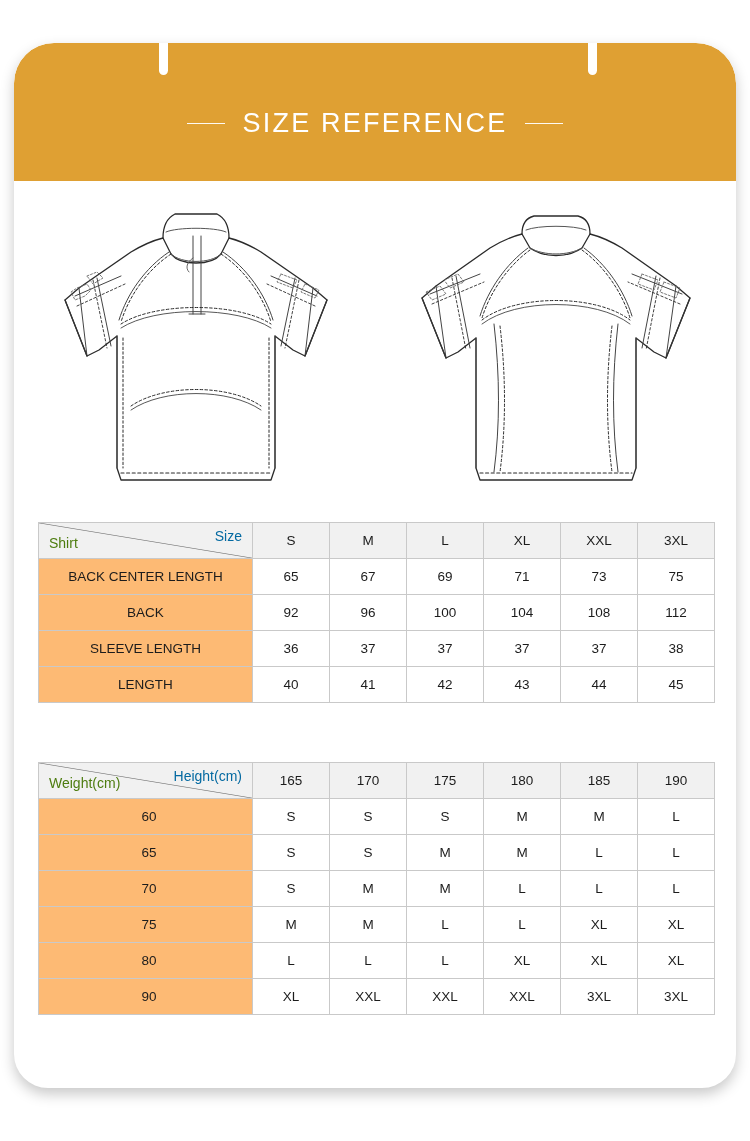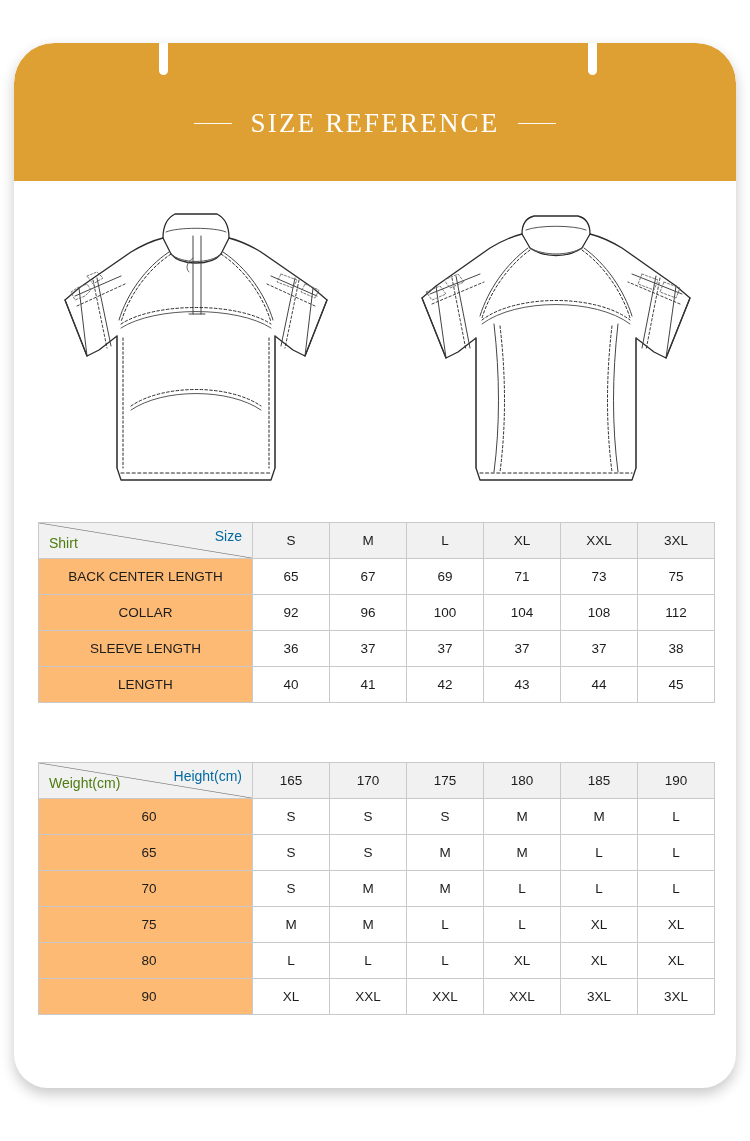--- a/index.html
+++ b/index.html
@@ -59,21 +59,20 @@
     position: absolute;
     left: 0;
     top: 0;
     width: 722px;
     height: 138px;
     display: flex;
     align-items: center;
     justify-content: center;
     gap: 18px;
     padding-top: 22px;
-    font-family: Liberation Serif, serif;
   }
 
   .title-rule {
     width: 38px;
     height: 1px;
     background: #ffffff;
     opacity: 0.95;
   }
 
   .banner-title {
@@ -330,21 +329,21 @@
           <tr>
             <td class="row-label">BACK CENTER LENGTH</td>
             <td class="data-cell">65</td>
             <td class="data-cell">67</td>
             <td class="data-cell">69</td>
             <td class="data-cell">71</td>
             <td class="data-cell">73</td>
             <td class="data-cell">75</td>
           </tr>
           <tr>
-            <td class="row-label">COLLAR</td>
+            <td class="row-label">BACK</td>
             <td class="data-cell">92</td>
             <td class="data-cell">96</td>
             <td class="data-cell">100</td>
             <td class="data-cell">104</td>
             <td class="data-cell">108</td>
             <td class="data-cell">112</td>
           </tr>
           <tr>
             <td class="row-label">SLEEVE LENGTH</td>
             <td class="data-cell">36</td>

